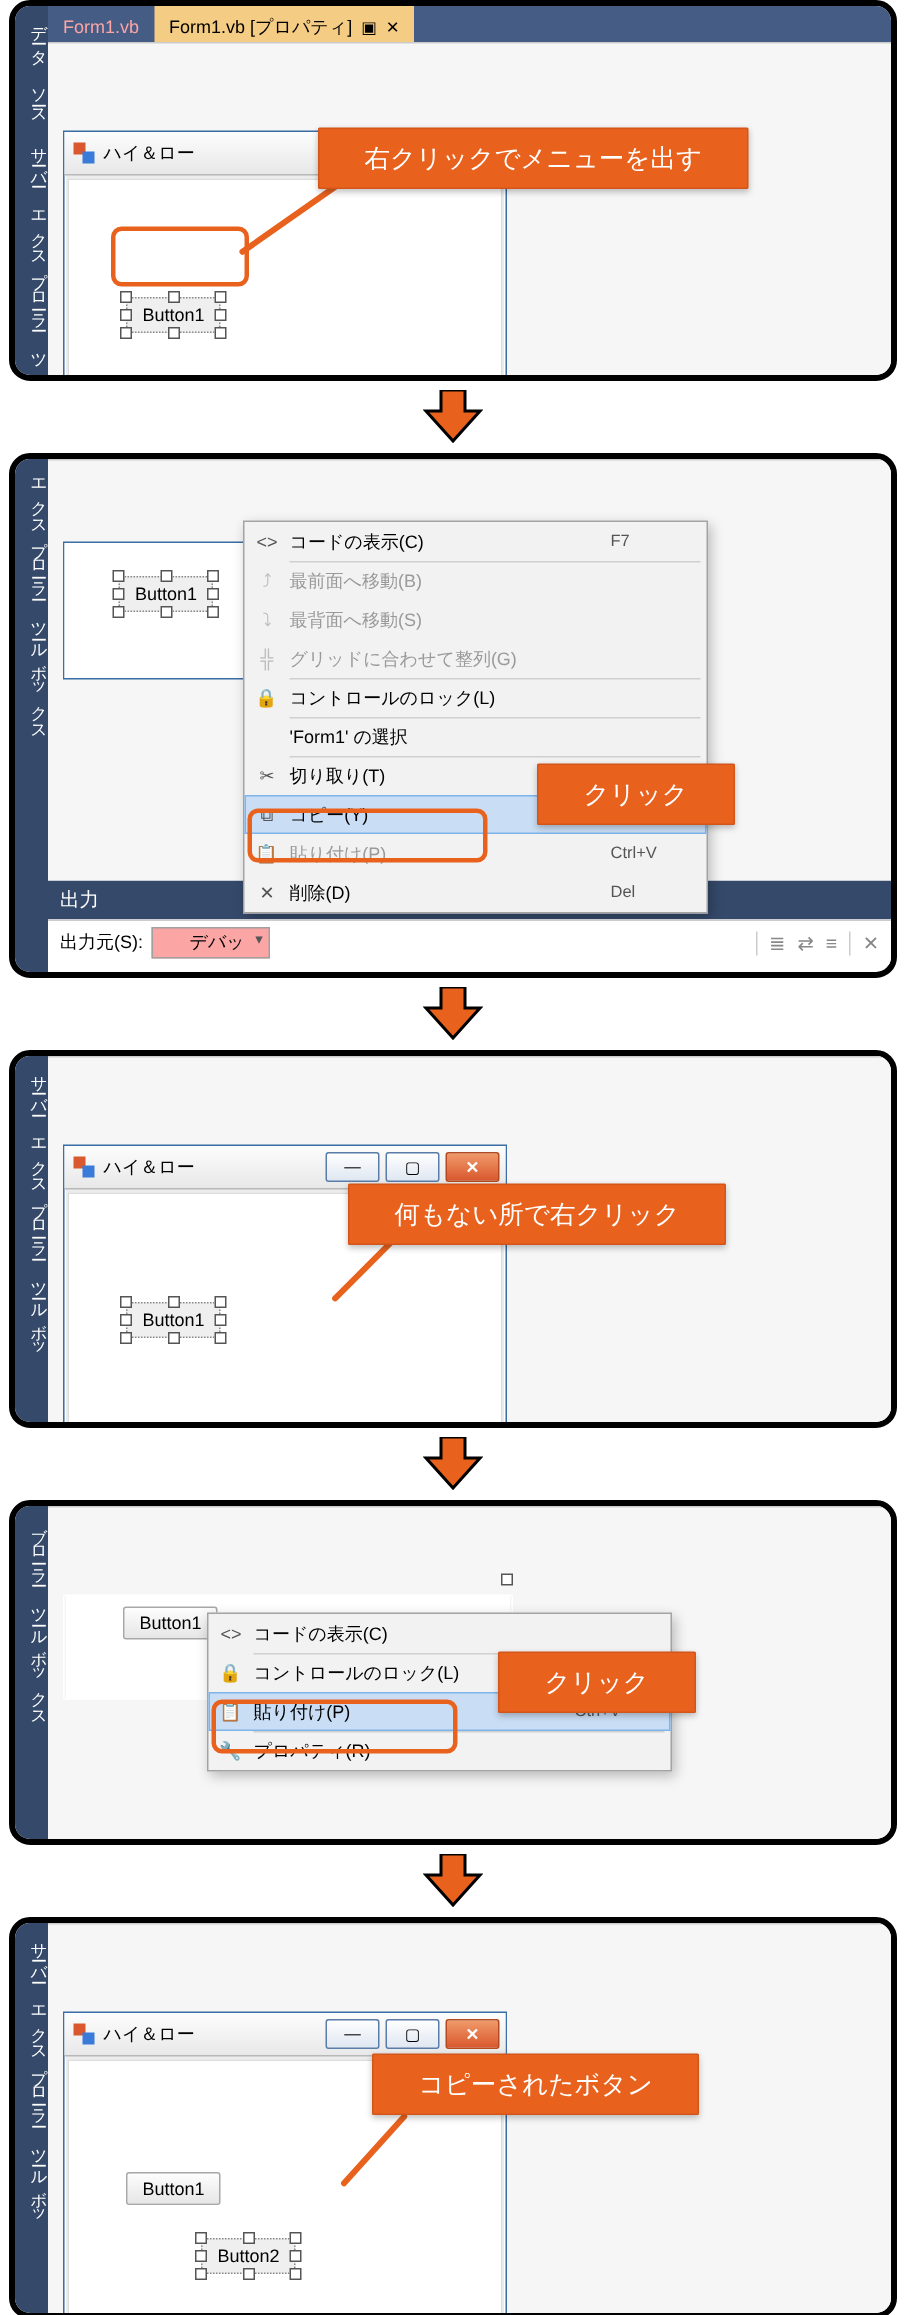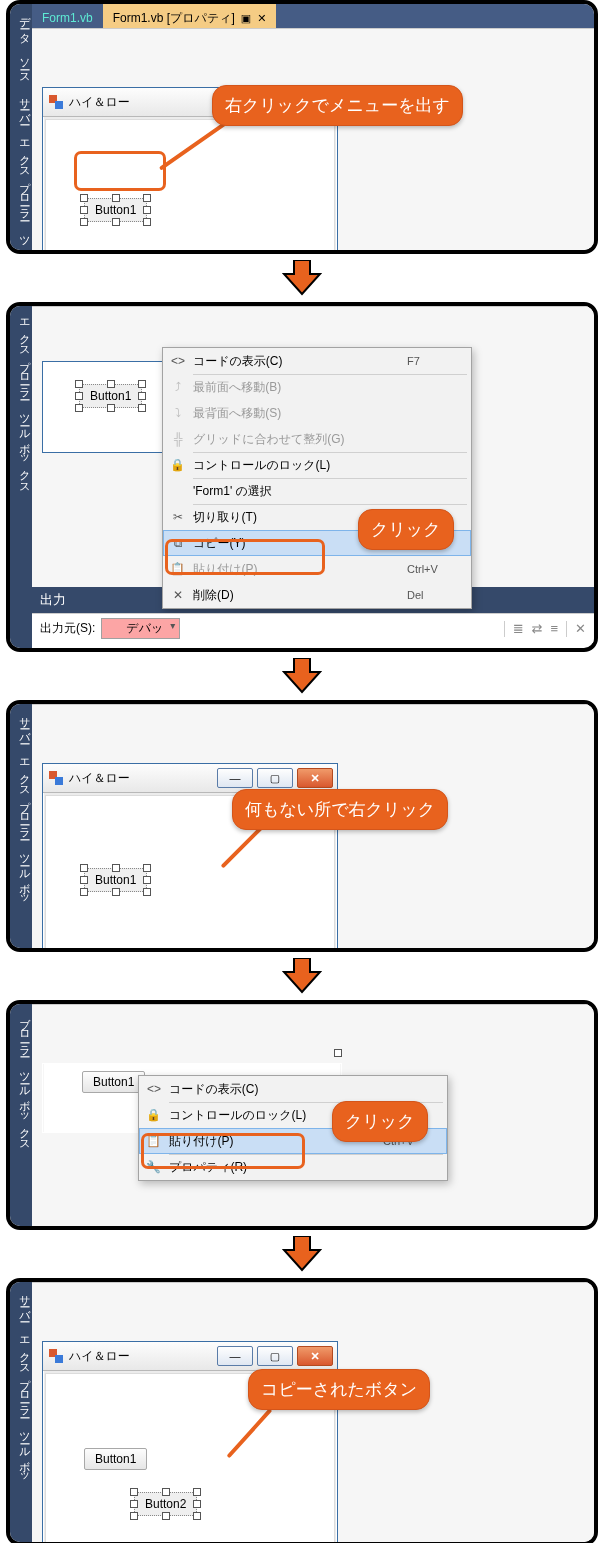--- a/index.html
+++ b/index.html
@@ -4,42 +4,42 @@
 <style>
 body { background:#fff; font-family:"Meiryo","Yu Gothic",sans-serif; font-size:12px; margin:0; padding:0; width:604px; }
 .panel { border:4px solid #000; border-radius:14px; margin:0 auto 0; width:584px; background:#fff; overflow:hidden; position:relative; }
 .arrow-down { width:40px; height:36px; margin:6px auto; position:relative; }
 .arrow-down svg { display:block; }
 .sidebar { position:absolute; left:0; top:0; bottom:0; width:22px; background:#35496A; color:#fff; writing-mode:vertical-rl; text-orientation:upright; font-size:11px; text-align:left; padding-top:6px; letter-spacing:1px; }
 .content { margin-left:22px; position:relative; }
 
 .tabs { background:#455C85; display:flex; height:24px; align-items:stretch; }
 .tab { padding:4px 10px 0; font-size:12px; display:flex; align-items:center; gap:6px; }
-.tab.inactive { color:#5eead4; }
+.tab.inactive { color:#fca5a5; }
 .tab.active { background:#F5CC84; color:#000; }
 .pin-icon, .close-x { font-size:11px; }
 
 .designer { background:#F6F6F6; border-top:1px solid #ccc; padding:14px 10px 12px; position:relative; min-height:180px; }
 .form-win { width:294px; border:1px solid #3A6EA5; background:#ECECEC; box-shadow:0 0 0 1px #fff inset;margin-top:44px; }
 .form-titlebar { height:28px; background:linear-gradient(#fdfdfd,#e8e8e8); border-bottom:1px solid #b8b8b8; display:flex; align-items:center; justify-content:space-between; padding:0 4px 0 6px; }
 .form-title-left { display:flex; align-items:center; gap:6px; font-size:12px; }
 .winbtns { display:flex; gap:4px; }
 .winbtn { width:34px; height:18px; border:1px solid #5A7CA8; background:linear-gradient(#fefefe,#dfe7f2); border-radius:2px; display:flex; align-items:center; justify-content:center; font-size:11px; }
 .winbtn.close { background:linear-gradient(#f09a6a,#d9582e); border-color:#b34a20; color:#fff; font-weight:bold; }
 .form-body { background:#fff; min-height:130px; position:relative; border:1px solid #dcdcdc; margin:2px; }
 
 .sel-wrap { position:absolute; }
 .sel-btn { border:1px dotted #888; background:#efefef; padding:4px 10px; font-size:12px; }
 .plain-btn { border:1px solid #a8a8a8; background:linear-gradient(#fdfdfd,#e6e6e6); padding:3px 10px; font-size:12px; border-radius:2px; }
 .handle { width:6px; height:6px; background:#fff; border:1px solid #555; position:absolute; }
 .h-tl{top:-4px;left:-4px}.h-tc{top:-4px;left:50%;margin-left:-4px}.h-tr{top:-4px;right:-4px}
 .h-ml{top:50%;left:-4px;margin-top:-4px}.h-mr{top:50%;right:-4px;margin-top:-4px}
 .h-bl{bottom:-4px;left:-4px}.h-bc{bottom:-4px;left:50%;margin-left:-4px}.h-br{bottom:-4px;right:-4px}
 
-.callout { position:absolute; background:#E8621E; color:#fff; font-size:17px; padding:8px 12px; border-radius:14px; border:1px solid #d4551a; box-shadow:0 2px 4px rgba(0,0,0,.25); white-space:nowrap; }
+.callout { position:absolute; background:#E8621E; color:#fff; font-size:17px; padding:8px 30px; border-radius:1px; border:1px solid #d4551a; box-shadow:0 2px 4px rgba(0,0,0,.25); white-space:nowrap; }
 .pointer-line { position:absolute; background:#E8621E; height:4px; transform-origin:left center; border-radius:2px; }
 .sel-highlight { border:3px solid #E8621E; border-radius:7px; position:absolute; }
 
 .ctx { position:absolute; background:#F2F2F2; border:1px solid #A3A3A3; box-shadow:2px 3px 8px rgba(0,0,0,.25); font-size:12px; }
 .ctx-row { display:flex; align-items:center; height:26px; position:relative; }
 .ctx-row.sep-after::after { content:""; position:absolute; left:30px; right:4px; bottom:-1px; height:1px; background:#d0d0d0; }
 .ctx-row.disabled { color:#9a9a9a; }
 .ctx-row.hover { background:#C9DEF5; outline:1px solid #7EB4EA; outline-offset:-1px; }
 .ctx-ico { width:30px; text-align:center; color:#555; font-size:12px; }
 .ctx-row.disabled .ctx-ico { color:#bbb; }

